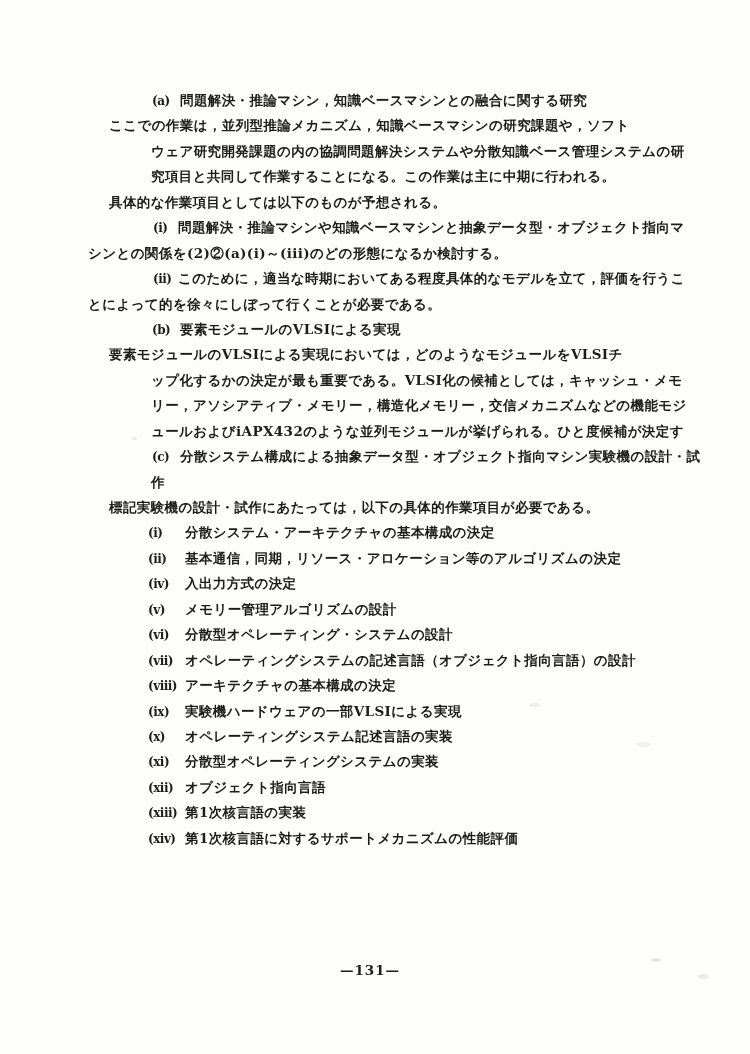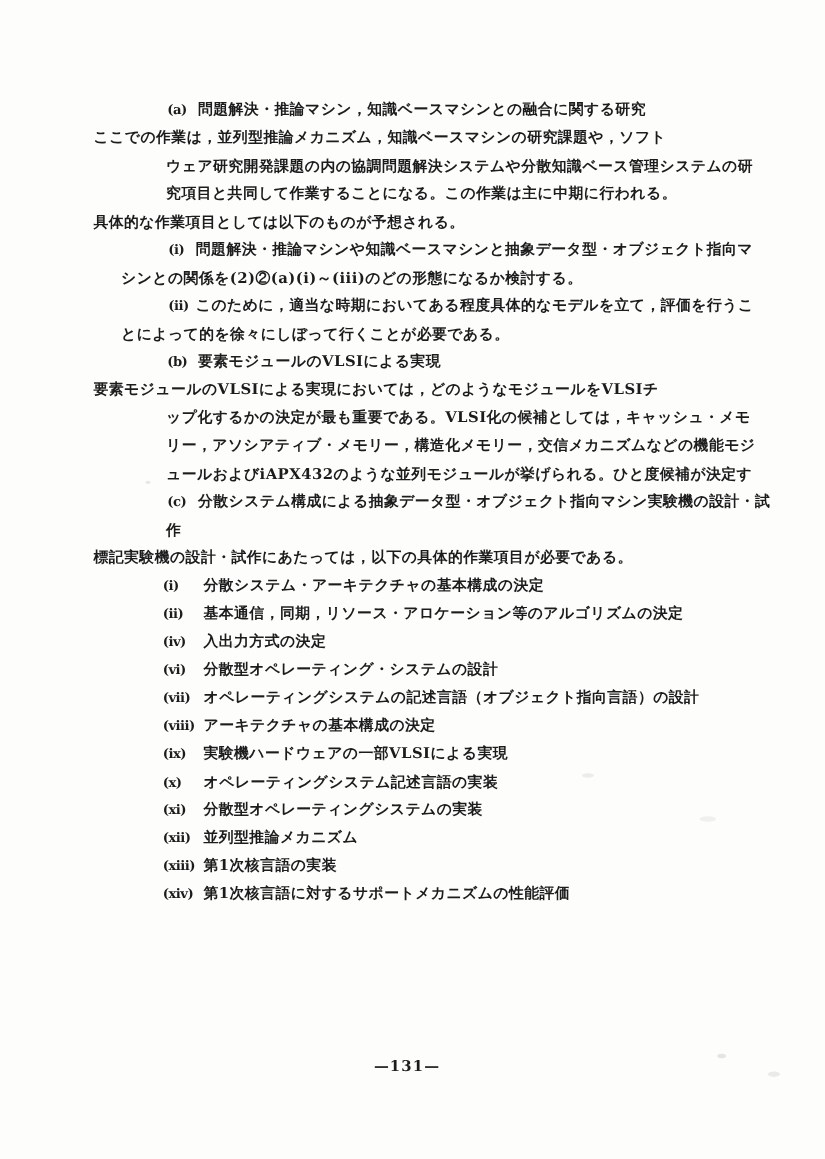--- a/index.html
+++ b/index.html
@@ -33,25 +33,25 @@
     overflow:visible;
     font-size:12px;
     letter-spacing:-0.5px;
     vertical-align:baseline;
   }
   
   .k-h   {margin-left:142px;}
   .k-h   .lbl{width:23px;font-size:13.5px;letter-spacing:0;}
   .k-sec {margin-left:152px;}
   .k-sec .lbl{width:28px;}
-  .k-pf  {margin-left:85px;}
+  .k-pf  {margin-left:109px;}
   .k-pc  {margin-left:151px;}
   .k-it  {margin-left:153px;}
   .k-it  .lbl{width:25px;}
-  .k-ic  {margin-left:110px;}
+  .k-ic  {margin-left:88px;}
   .k-li  {margin-left:148px;}
   .k-li  .lbl{width:37px;}
   .pagenum{
     position:absolute;
     top:962px;left:0;width:740px;
     text-align:center;
     font-size:13.5px;
     font-weight:600;
     letter-spacing:1px;
   }
@@ -82,27 +82,28 @@
       <div class="line k-pf"><span class="txt">要素モジュールのVLSIによる実現においては，どのようなモジュールをVLSIチ</span></div>
       <div class="line k-pc"><span class="txt">ップ化するかの決定が最も重要である。VLSI化の候補としては，キャッシュ・メモ</span></div>
       <div class="line k-pc"><span class="txt">リー，アソシアティブ・メモリー，構造化メモリー，交信メカニズムなどの機能モジ</span></div>
       <div class="line k-pc"><span class="txt">ュールおよびiAPX432のような並列モジュールが挙げられる。ひと度候補が決定す</span></div>
       <div class="line k-sec"><span class="lbl">(c)</span><span class="txt">分散システム構成による抽象データ型・オブジェクト指向マシン実験機の設計・試</span></div>
       <div class="line k-pc"><span class="txt">作</span></div>
       <div class="line k-pf"><span class="txt">標記実験機の設計・試作にあたっては，以下の具体的作業項目が必要である。</span></div>
       <div class="line k-li"><span class="lbl">(i)</span><span class="txt">分散システム・アーキテクチャの基本構成の決定</span></div>
       <div class="line k-li"><span class="lbl">(ii)</span><span class="txt">基本通信，同期，リソース・アロケーション等のアルゴリズムの決定</span></div>
       <div class="line k-li"><span class="lbl">(iv)</span><span class="txt">入出力方式の決定</span></div>
+      <div class="line k-li"><span class="lbl">(v)</span><span class="txt">メモリー管理アルゴリズムの設計</span></div>
       <div class="line k-li"><span class="lbl">(vi)</span><span class="txt">分散型オペレーティング・システムの設計</span></div>
       <div class="line k-li"><span class="lbl">(vii)</span><span class="txt">オペレーティングシステムの記述言語（オブジェクト指向言語）の設計</span></div>
       <div class="line k-li"><span class="lbl">(viii)</span><span class="txt">アーキテクチャの基本構成の決定</span></div>
       <div class="line k-li"><span class="lbl">(ix)</span><span class="txt">実験機ハードウェアの一部VLSIによる実現</span></div>
       <div class="line k-li"><span class="lbl">(x)</span><span class="txt">オペレーティングシステム記述言語の実装</span></div>
       <div class="line k-li"><span class="lbl">(xi)</span><span class="txt">分散型オペレーティングシステムの実装</span></div>
-      <div class="line k-li"><span class="lbl">(xii)</span><span class="txt">並列型推論メカニズム</span></div>
+      <div class="line k-li"><span class="lbl">(xii)</span><span class="txt">オブジェクト指向言語</span></div>
       <div class="line k-li"><span class="lbl">(xiii)</span><span class="txt">第1次核言語の実装</span></div>
       <div class="line k-li"><span class="lbl">(xiv)</span><span class="txt">第1次核言語に対するサポートメカニズムの性能評価</span></div>
     </div>
   <div class="pagenum">—131—</div>
   <div class="speck s1"></div>
   <div class="speck s2"></div>
   <div class="speck s3"></div>
   <div class="speck s4"></div>
   <div class="speck s5"></div>
   <div class="speck s6"></div>

